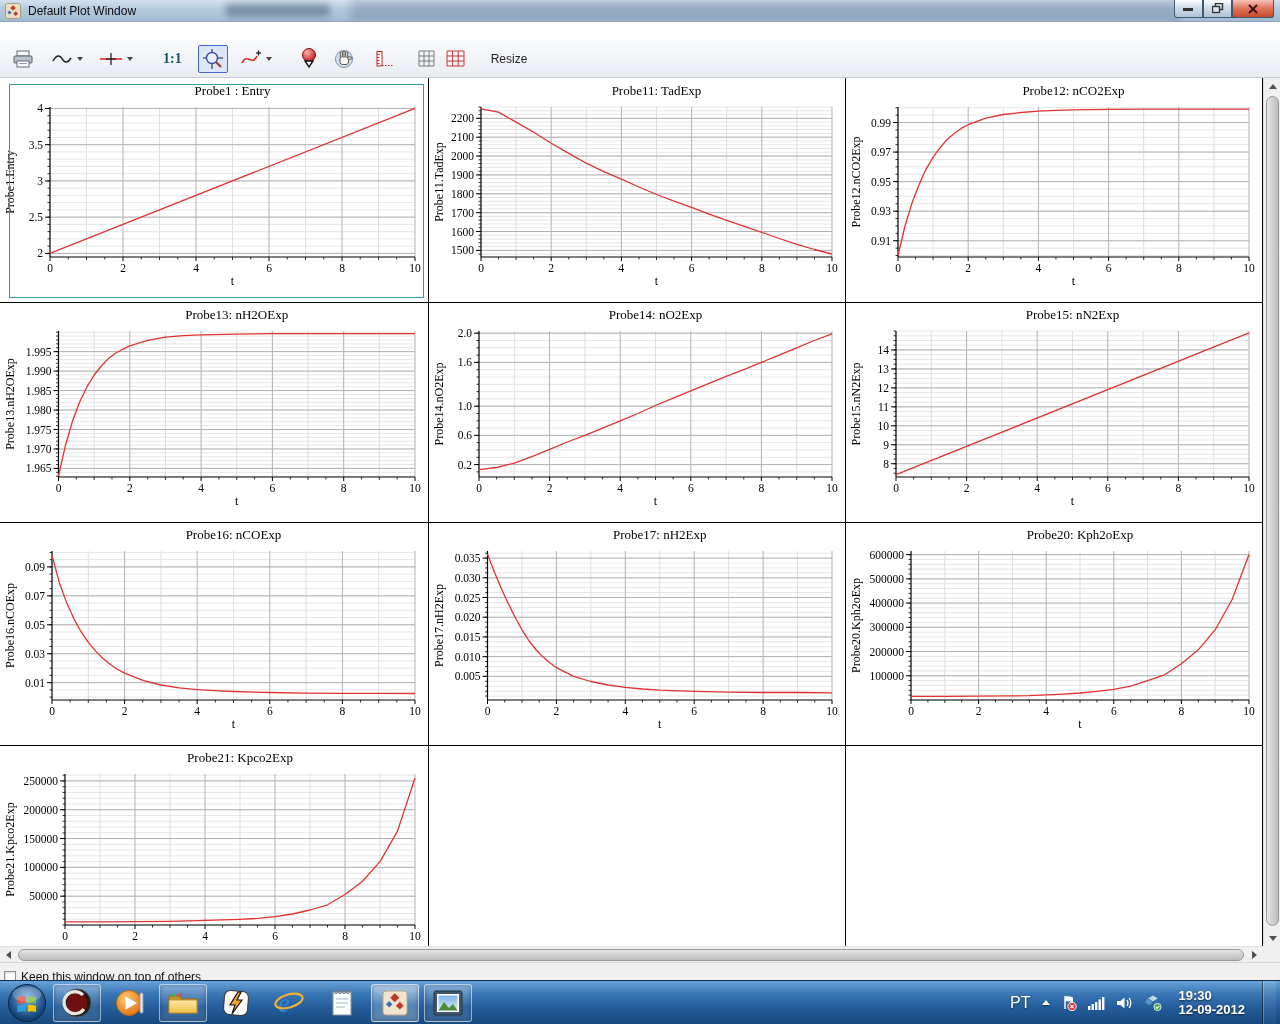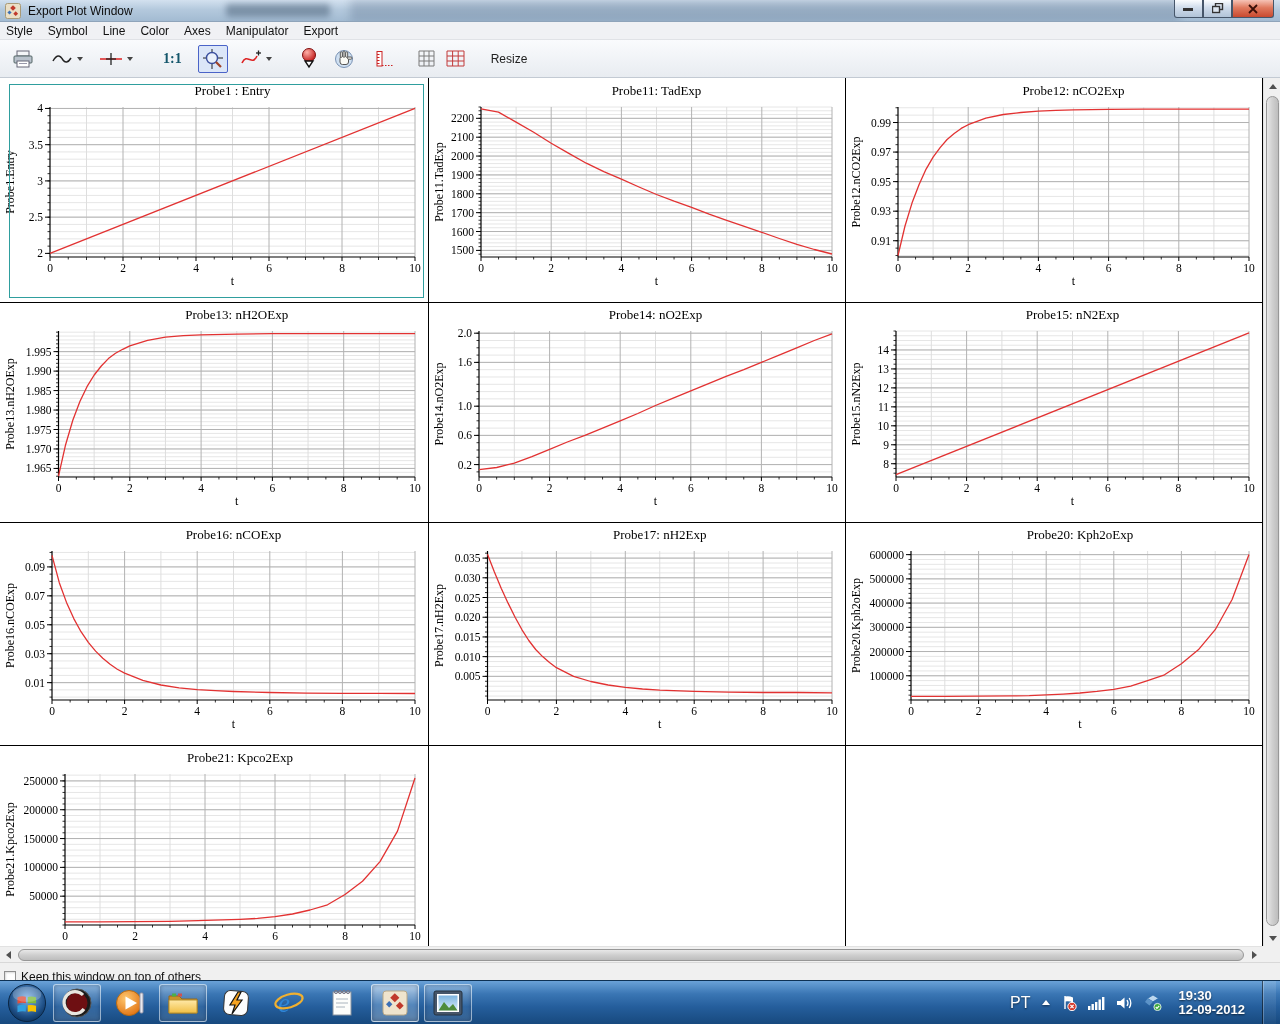--- a/index.html
+++ b/index.html
@@ -75,50 +75,41 @@
 
   <div class="titlebar">
     <div class="smudge2"></div>
     <div class="smudge1"></div>
     <svg class="app-icon16" viewBox="0 0 16 16">
       <rect x="0.5" y="0.5" width="15" height="15" rx="2" fill="#eadfc6" stroke="#a99a77"></rect>
       <rect x="6" y="3" width="4" height="4" fill="#c0392b" transform="rotate(45 8 5)"></rect>
       <rect x="3" y="8" width="3" height="3" fill="#3b6fb5" transform="rotate(45 4.5 9.5)"></rect>
       <rect x="9" y="9" width="3.4" height="3.4" fill="#c0392b" transform="rotate(45 10.7 10.7)"></rect>
     </svg>
-    <span class="title-text">Export Plot Window</span>
+    <span class="title-text">Default Plot Window</span>
     <div class="winbtns">
       <div class="winbtn first">
         <svg width="11" height="9">
             <rect x="0" y="4" width="10" height="3" fill="#333"></rect>
           </svg>
       </div>
       <div class="winbtn">
         <svg width="12" height="11">
           <rect x="3.5" y="0.5" width="7" height="6" fill="none" stroke="#333" stroke-width="1.4"></rect>
           <rect x="0.5" y="3.5" width="7" height="6" fill="#dde6f0" stroke="#333" stroke-width="1.4"></rect>
         </svg>
       </div>
       <div class="winbtn close">
         <svg width="11" height="10">
           <path d="M1,1 L9,9 M9,1 L1,9" stroke="#3a0f08" stroke-width="1.8"></path>
         </svg>
       </div>
     </div>
   </div>
 
-  <div class="menubar">
-    <span class="menu-item">Style</span>
-    <span class="menu-item">Symbol</span>
-    <span class="menu-item">Line</span>
-    <span class="menu-item">Color</span>
-    <span class="menu-item">Axes</span>
-    <span class="menu-item">Manipulator</span>
-    <span class="menu-item">Export</span>
-  </div>
 
   <div class="toolbar">
     <div class="tool" style="margin-left:10px">
       <svg width="20" height="18">
         <rect x="4" y="1" width="12" height="5" fill="#f4f6f8" stroke="#667"></rect>
         <rect x="1" y="6" width="18" height="7" rx="1" fill="#b9c2cc" stroke="#566"></rect>
         <rect x="4" y="11" width="12" height="6" fill="#fff" stroke="#667"></rect>
         <line x1="6" y1="13.5" x2="14" y2="13.5" stroke="#99a"></line>
       </svg>
     </div>

